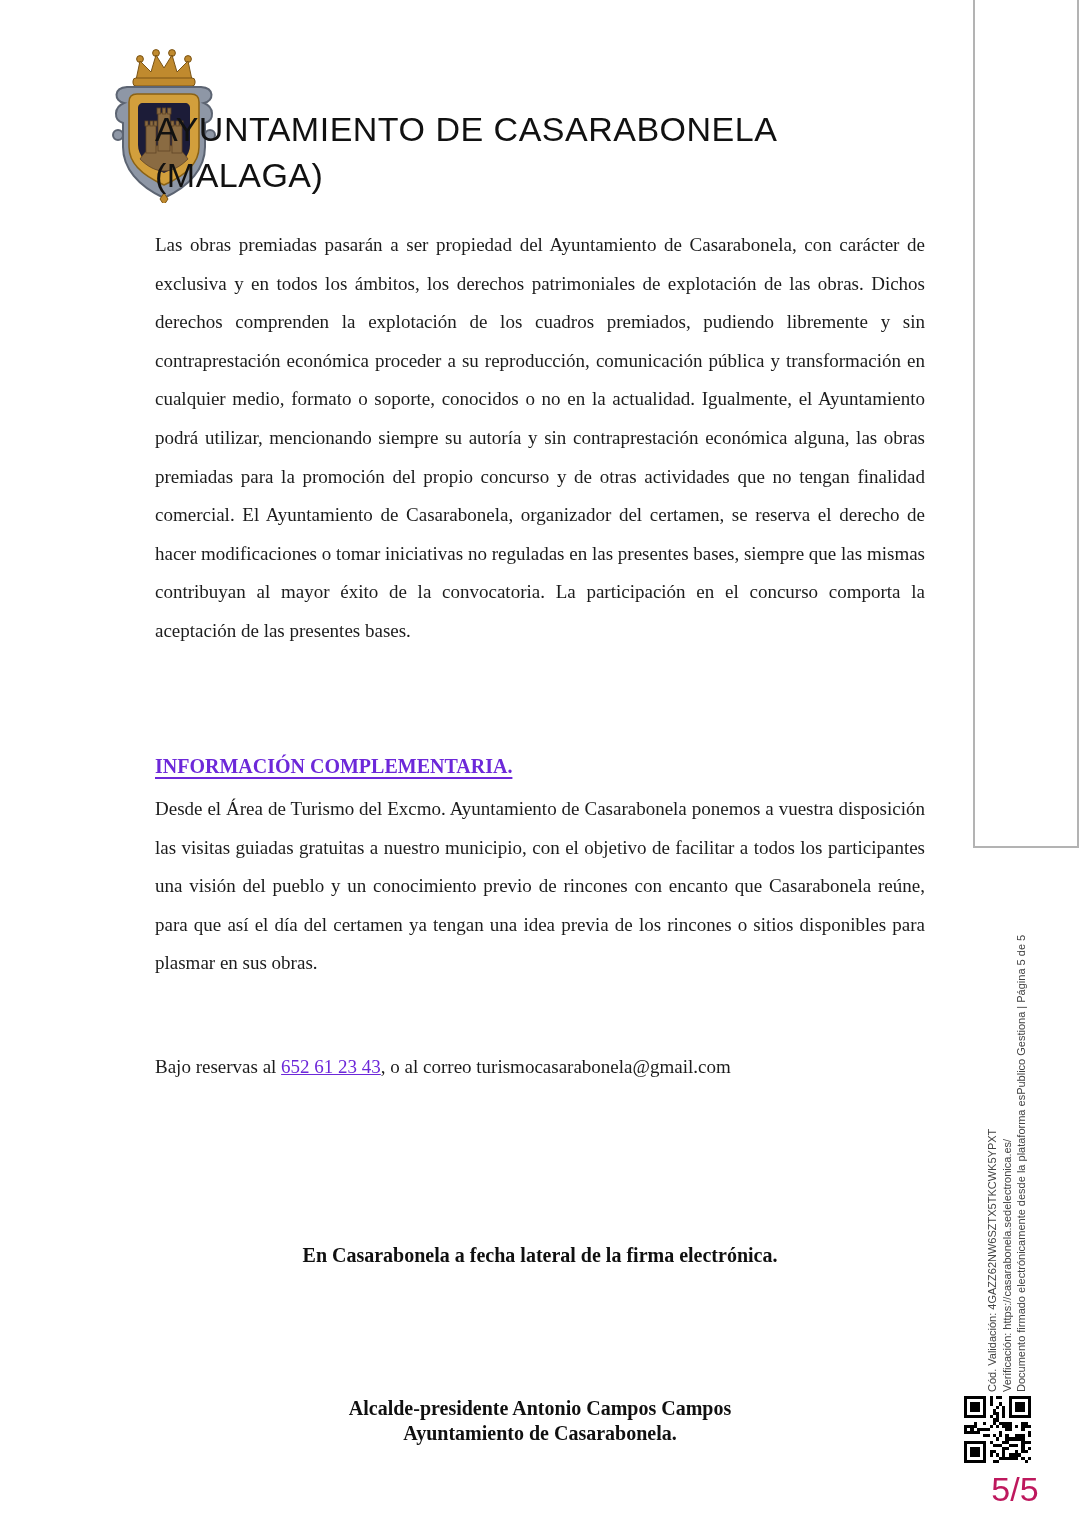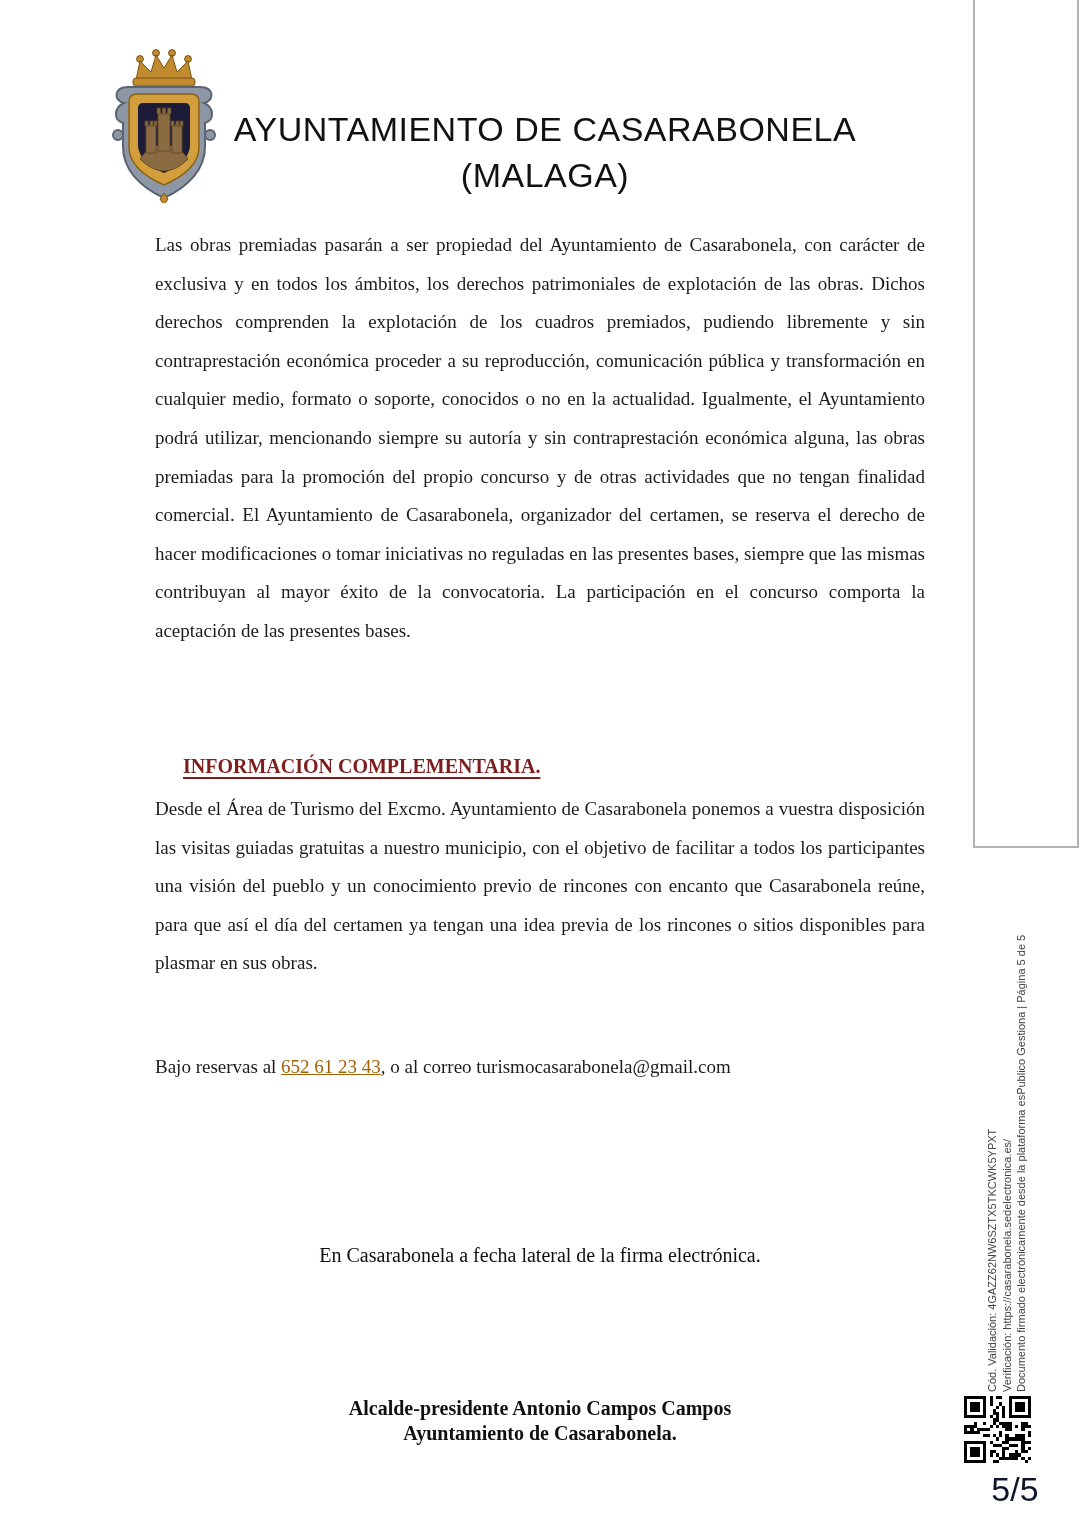--- a/index.html
+++ b/index.html
@@ -25,21 +25,21 @@
   
   .logo {
     position: absolute;
     left: 106px; top: 47px;
     width: 118px; height: 156px;
   }
   .header-title {
     position: absolute;
     left: 155px; top: 106px;
     width: 780px;
-    text-align: center;
+    text-align: left;
     font-family: "Liberation Sans", sans-serif;
     font-size: 34px;
     line-height: 46px;
     color: #111111;
     letter-spacing: 0.5px;
   }
 
   
   .doc-col { position: absolute; left: 155px; width: 770px; }
 
@@ -52,39 +52,38 @@
   .p1 { top: 226px; }
   .p2 { top: 790px; }
 
   .section-heading {
     top: 755px;
     font-size: 20px;
     font-weight: bold;
     text-decoration: underline;
     text-underline-offset: 4px;
     text-decoration-thickness: 2px;
-    color: #7f1d1d;
-    margin-left: 28px;
+    color: #6d28d9;
   }
 
   .contact-line {
     top: 1056px;
     font-size: 19px;
     color: #1c1c1c;
   }
   .contact-line a {
-    color: #a16207;
+    color: #6d28d9;
     text-decoration: underline;
   }
 
   .sig-place {
     top: 1244px;
     text-align: center;
     font-size: 20px;
-    font-weight: normal;
+    font-weight: bold;
     color: #101010;
   }
   .sig-block {
     top: 1396px;
     text-align: center;
     font-size: 20px;
     font-weight: bold;
     line-height: 25px;
     color: #101010;
   }
@@ -109,21 +108,21 @@
     width: 67px; height: 67px;
   }
 
   .page-indicator {
     position: absolute;
     left: 980px; top: 1470px;
     width: 70px;
     text-align: center;
     font-family: "Liberation Sans", sans-serif;
     font-size: 34px;
-    color: #0f172a;
+    color: #be185d;
   }
 </style>
 </head>
 <body>
 
 <div class="side-panel"></div>
 
 <div class="logo">
   <svg width="118" height="156" viewBox="0 0 118 156" xmlns="http://www.w3.org/2000/svg">
 

